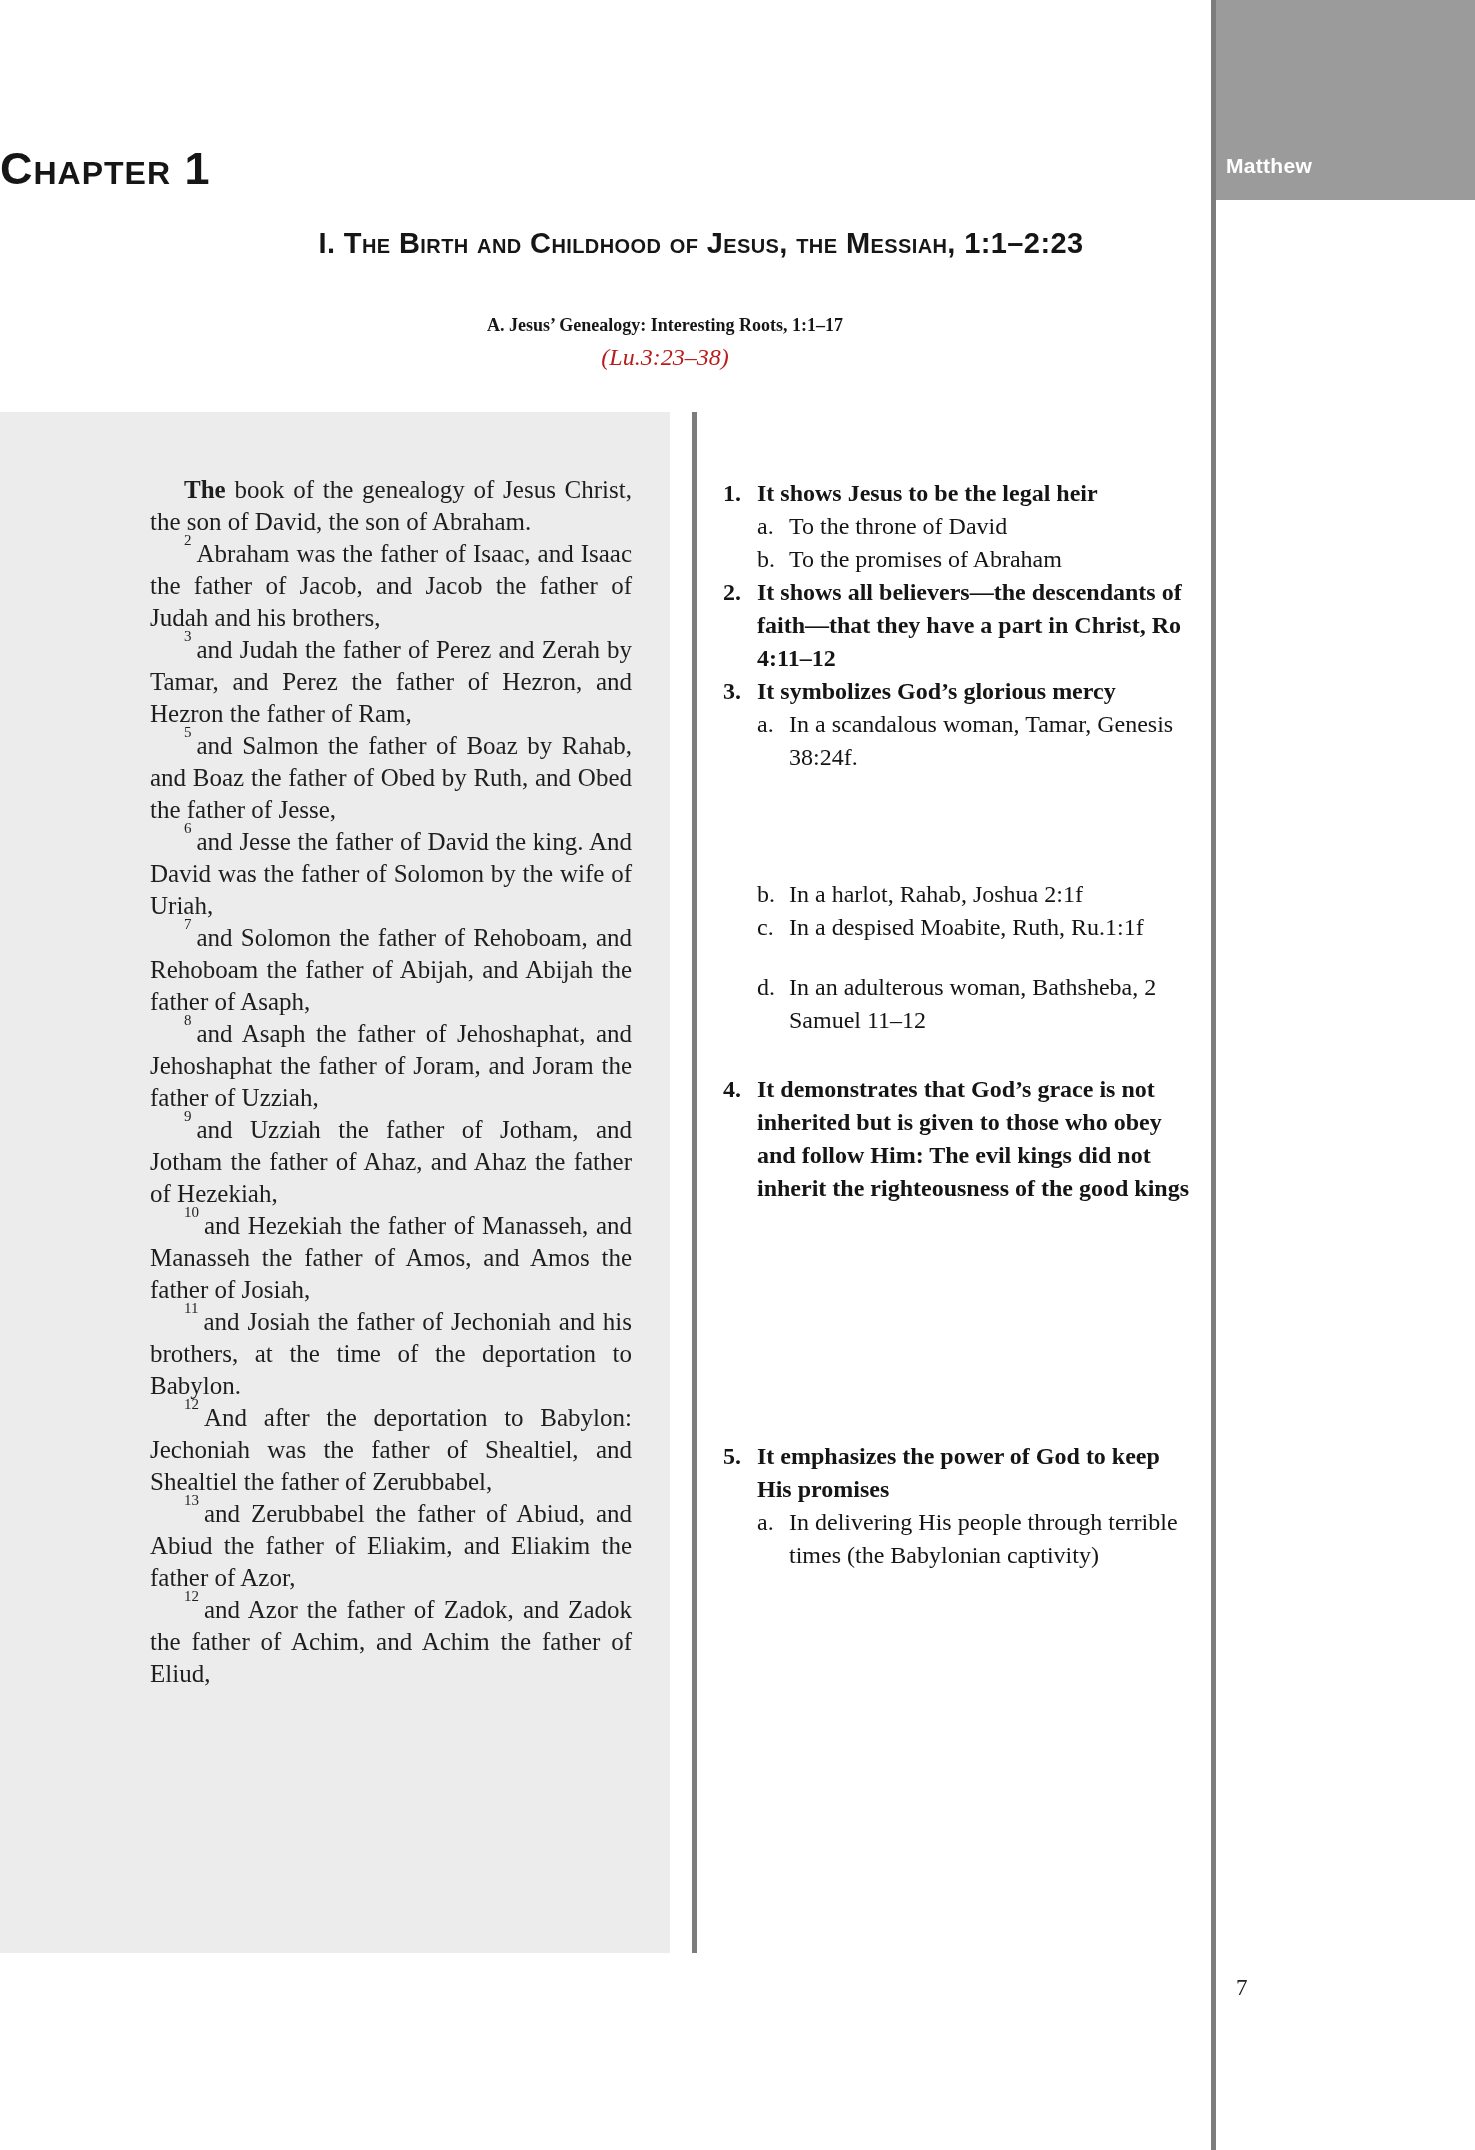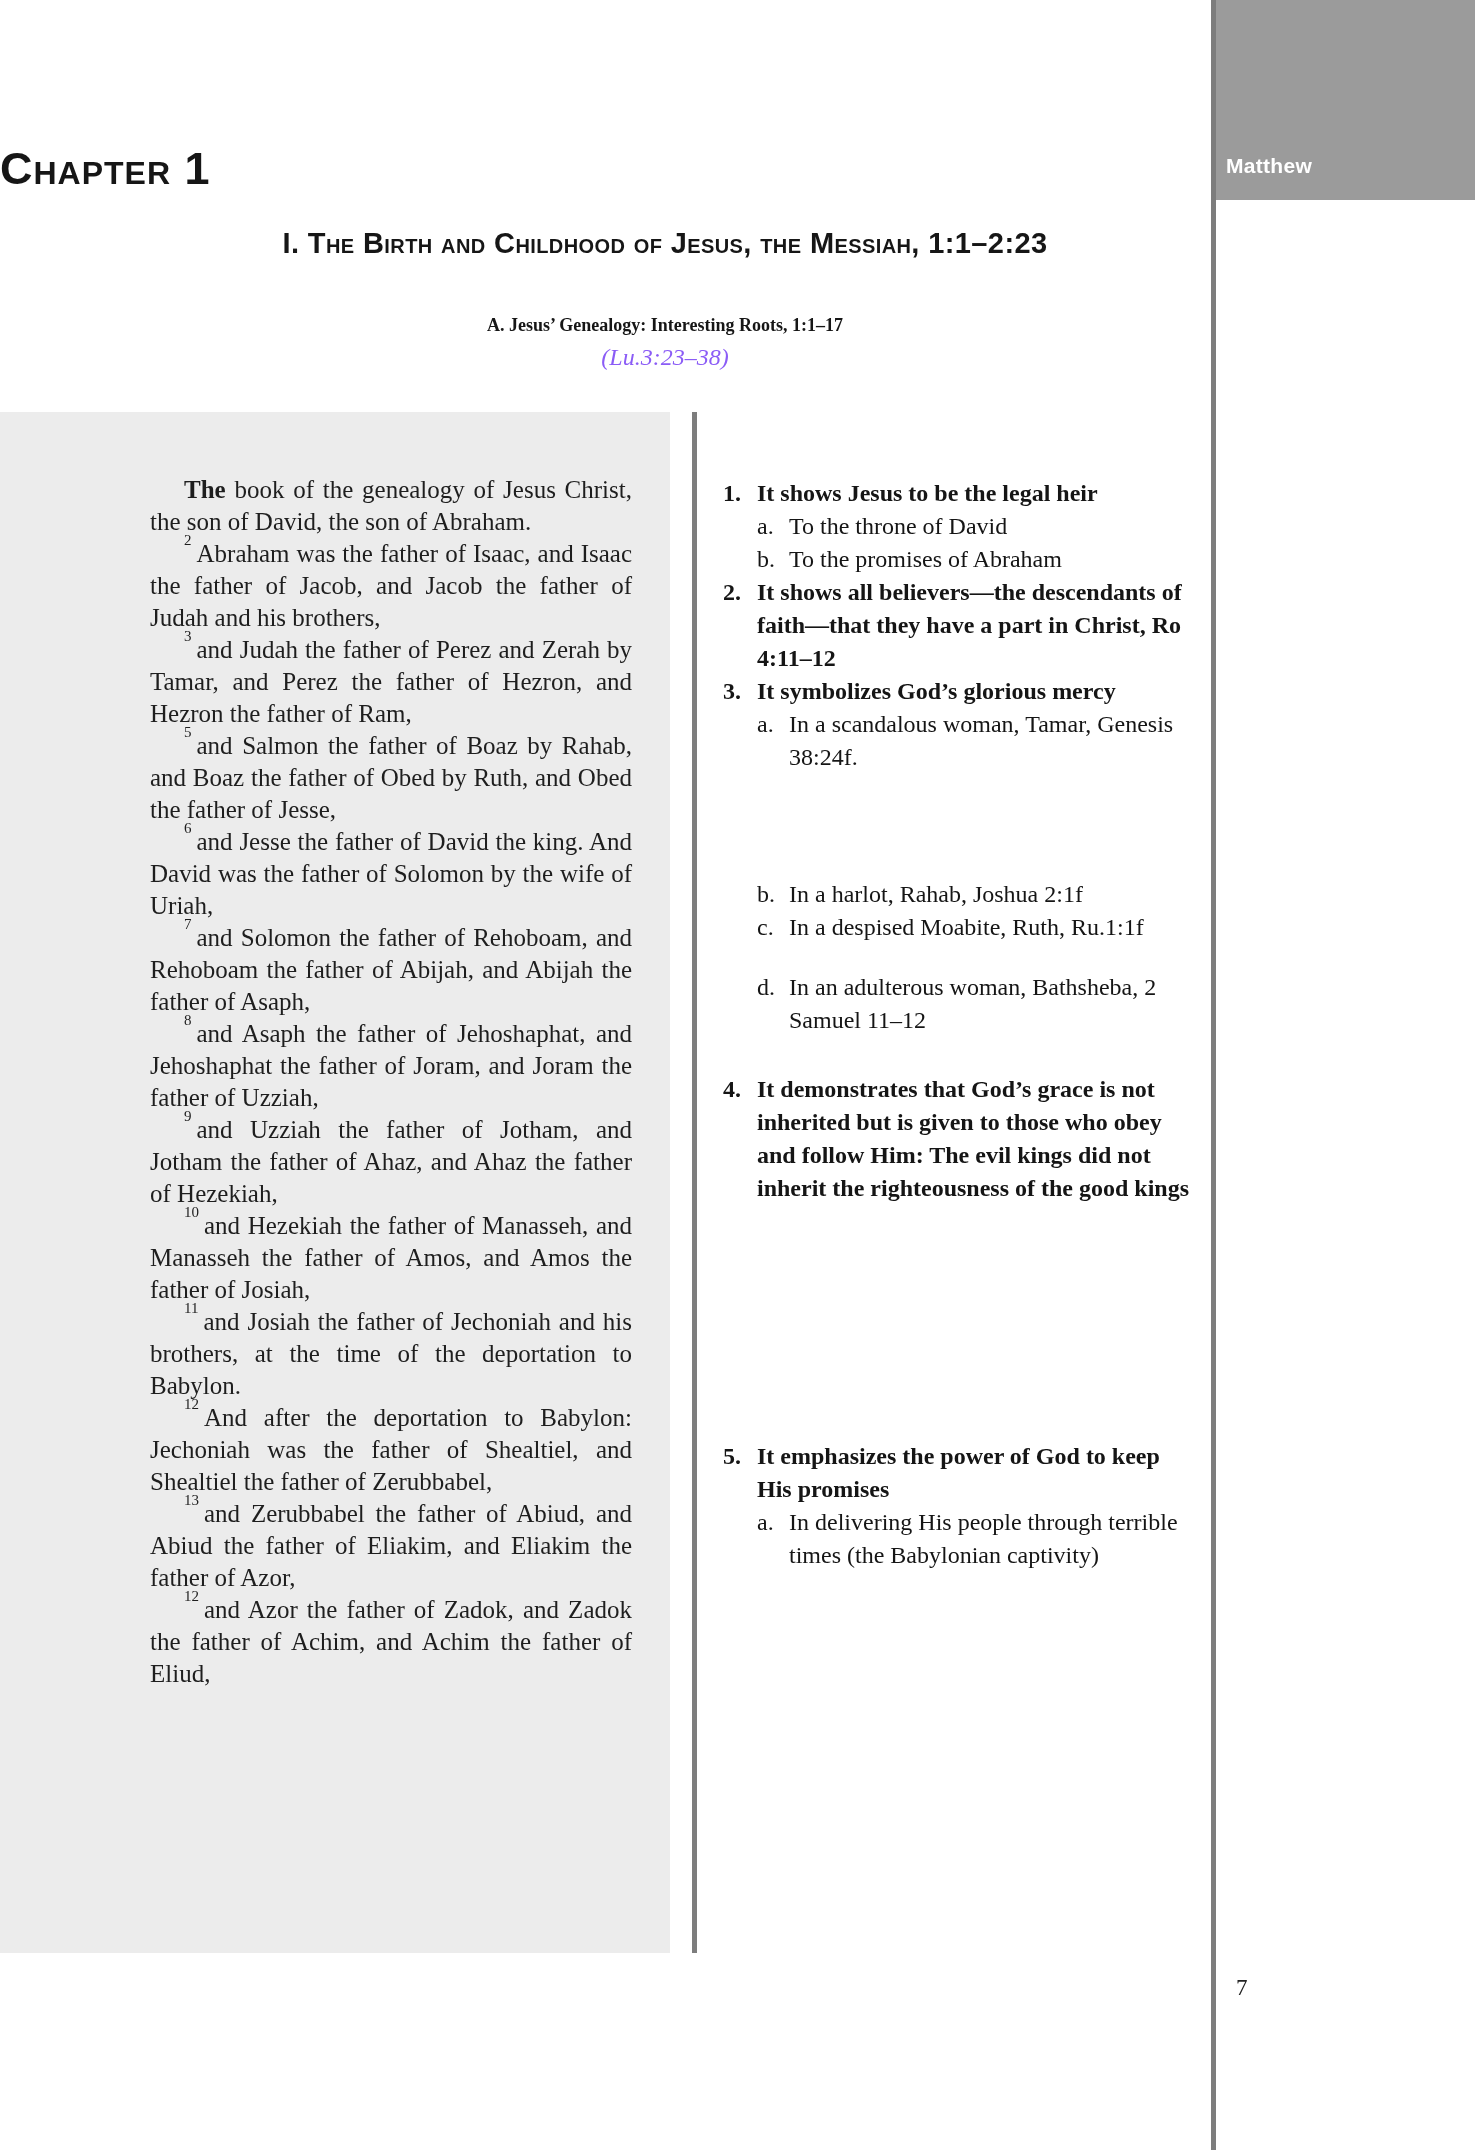--- a/index.html
+++ b/index.html
@@ -32,29 +32,29 @@
   .h-chapter {
     position:absolute; top:146px; left:0; width:1354px; 
     font-family:"Liberation Sans", "DejaVu Sans", sans-serif;
     font-weight:bold; font-size:45px; line-height:1;
     font-variant-caps:small-caps; letter-spacing:1px; color:#161616;
   }
   .h-section {
     position:absolute; top:226px; left:0; width:1330px; text-align:center;
     font-family:"Liberation Sans", "DejaVu Sans", sans-serif;
     font-weight:bold; font-size:29px; line-height:1.2;
-    font-variant-caps:small-caps; letter-spacing:0.4px; color:#161616;
+    font-variant-caps:small-caps; letter-spacing:0.4px; color:#161616;padding-left:36px;
   }
   .h-subsection {
     position:absolute; top:283px; left:0; width:1330px; text-align:center;
     font-weight:bold; font-size:18px; line-height:1.2; color:#161616;margin-top:32px;
   }
   .h-ref {
     position:absolute; top:343px; left:0; width:1330px; text-align:center;
-    font-style:italic; font-size:24px; line-height:1.2; color:#8b5cf6;
+    font-style:italic; font-size:24px; line-height:1.2; color:#b91c1c;
   }
 
   
   .scripture-panel {
     position:absolute; left:0; top:412px; width:670px; height:1541px;
     background:#ececec;
   }
   .divider-left {
     position:absolute; left:692px; top:412px; width:5px; height:1541px;
     background:#7d7d7d;

